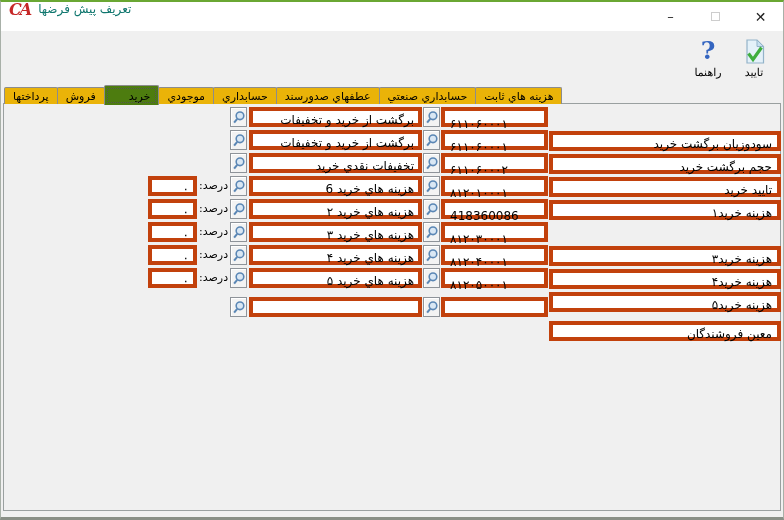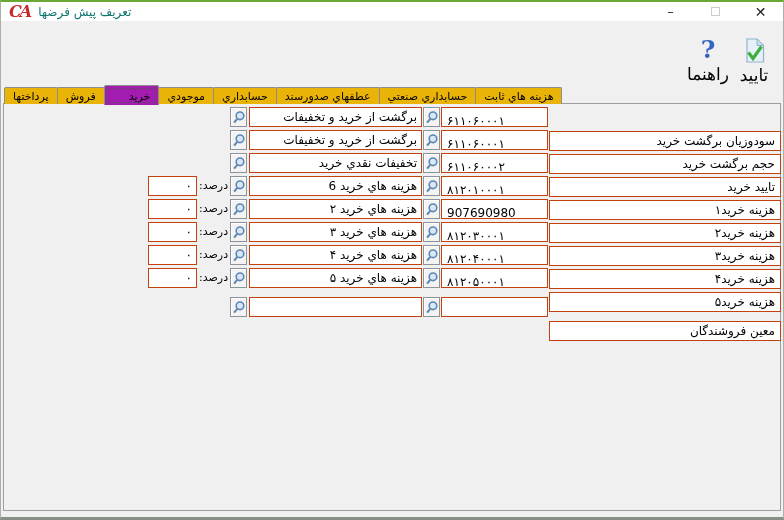--- a/index.html
+++ b/index.html
@@ -10,22 +10,22 @@
     position:relative; width:784px; height:520px; overflow:hidden;
     background:#f0f0f0;
     border-top:2px solid #6aa733;
     border-left:1px solid #a8b0a8;
     border-right:1px solid #a8b0a8;
     border-bottom:3px solid #898f86;
   }
 
   
   .titlebar {
-    position:absolute; top:0; left:0; right:0; height:19px;
-    background:#ffffff; display:flex; align-items:center;
+    position:absolute; top:0; left:0; right:0; height:29px;
+    background:#ffffff; display:flex; 
   }
   .app-logo {
     margin-left:8px; font-family:"DejaVu Serif", serif; font-style:italic;
     font-weight:bold; font-size:16px; line-height:16px; color:#c62828;
     letter-spacing:-2px;
   }
   .window-title { margin-left:8px; font-size:12px; color:#0f766e; direction:rtl; }
   .win-controls { margin-left:auto; display:flex; height:100%; }
   .win-btn {
     width:45px; height:100%; display:flex; align-items:center; justify-content:center;
@@ -41,57 +41,57 @@
     position:absolute; top:31px; left:0; right:0; height:52px;
     background:#f0f0f0; display:flex; justify-content:flex-end;
     align-items:flex-start; padding:4px 6px 0 0;
   }
   .tool-btn {
     width:46px; height:46px; display:flex; flex-direction:column;
     align-items:center; justify-content:flex-start; gap:1px;
     background:transparent; border:none; cursor:default;
   }
   .tool-btn .ico { width:28px; height:28px; display:flex; align-items:center; justify-content:center; }
-  .tool-btn .cap { font-size:17px; color:#000; direction:rtl; white-space:nowrap; }
+  .tool-btn .cap { font-size:11px; color:#000; direction:rtl; white-space:nowrap; }
   .help-q { font-family:"DejaVu Serif", serif; font-weight:bold; font-size:25px; color:#3465c0; line-height:26px; }
 
   
   .tabbar {
     position:absolute; top:84px; left:3px; height:18px;
     display:flex; align-items:flex-end; z-index:3;
   }
   .tab {
     position:relative; height:17px; padding:1px 8px 0 8px;
     font-size:11px; color:#000; direction:rtl; white-space:nowrap;
     background:#eab308;
     border:1px solid #8c8c8c; border-bottom:none;
     border-top-left-radius:2px; border-top-right-radius:2px;
     margin-right:-1px;
     display:flex; align-items:center; justify-content:center;
   }
   .tab.selected {
     height:20px; margin-top:-3px; z-index:4; margin-bottom:-1px;
-    background:#a21caf;
+    background:#4d7c0f;
     padding-left:24px;
   }
   .tab.selected::after {
     content:""; position:absolute; inset:2px;
     border:1px dotted #555;
   }
 
   
   .page {
     position:absolute; top:101px; left:2px; right:2px; bottom:6px;
     background:#f0f0f0; border:1px solid #9aa0a0; z-index:2;
   }
   .row { position:absolute; left:0; right:0; height:20px; }
 
   .box {
     position:absolute; height:20px; background:#fff;
-    border:1px solid #c2410c; font-size:12px; line-height:18px; color:#000;
+    border:4px solid #c2410c; font-size:12px; line-height:18px; color:#000;
   }
   .cell-label { left:545px; width:232px; direction:rtl; text-align:right; padding:0 5px;margin-top:24px; }
   .cell-code  { left:437px; width:107px; direction:ltr; text-align:left;  padding:4px 5px; }
   .cell-desc  { left:245px; width:173px; direction:rtl; text-align:right; padding:0 4px; }
   .cell-pct-input { left:144px; width:49px; direction:rtl; text-align:right; padding:0 4px; }
   .cell-pct-label {
     position:absolute; left:195px; width:31px; height:20px;
     font-size:11px; line-height:20px; direction:rtl; text-align:left; color:#000;
   }
   .search-btn {
@@ -234,22 +234,21 @@
     <button class="search-btn pos1">
       <svg width="13" height="15" viewBox="0 0 14 16">
         <circle cx="8.6" cy="6.2" r="4.1" fill="#d9e7f4" stroke="#5b87b5" stroke-width="1.7"></circle>
         <line x1="5.6" y1="9.4" x2="2.3" y2="13.6" stroke="#5b87b5" stroke-width="2.2"></line>
       </svg>
     </button>
     <span class="cell-pct-label">درصد:</span>
     <div class="box cell-pct-input">۰</div>
   </div>
       <div class="row" style="top: 95px;">
-    <div class="box cell-label">هزينه خريد۲</div>
-    <div class="box cell-code">907690980</div>
+    <div class="box cell-code">418360086</div>
     <button class="search-btn pos2">
       <svg width="13" height="15" viewBox="0 0 14 16">
         <circle cx="8.6" cy="6.2" r="4.1" fill="#d9e7f4" stroke="#5b87b5" stroke-width="1.7"></circle>
         <line x1="5.6" y1="9.4" x2="2.3" y2="13.6" stroke="#5b87b5" stroke-width="2.2"></line>
       </svg>
     </button>
     <div class="box cell-desc">هزينه هاي خريد ۲</div>
     <button class="search-btn pos1">
       <svg width="13" height="15" viewBox="0 0 14 16">
         <circle cx="8.6" cy="6.2" r="4.1" fill="#d9e7f4" stroke="#5b87b5" stroke-width="1.7"></circle>

